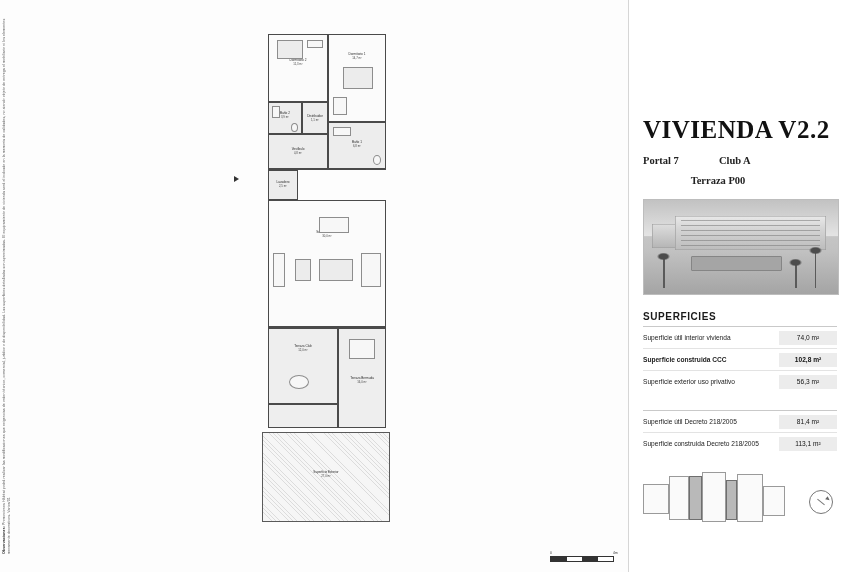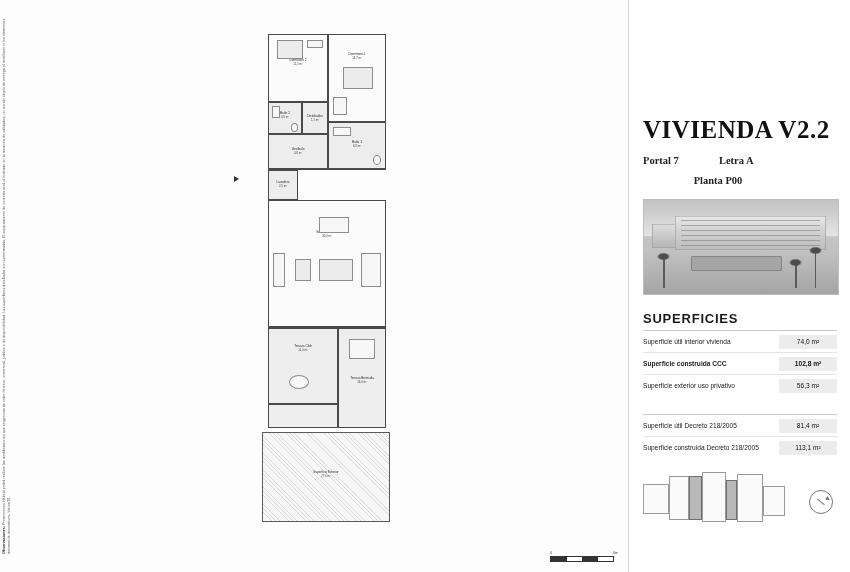--- a/index.html
+++ b/index.html
@@ -227,21 +227,21 @@
     content:""; position:absolute; top:-6px; left:-7px; width:15px; height:9px;
     background: radial-gradient(ellipse at center, #4f4c45 0 40%, rgba(0,0,0,0) 62%);
     border-radius: 50%;
   }
   .photo .p1 { left: 10%; }
   .photo .p2 { left: 88%; height: 36px; }
   .photo .p3 { left: 78%; height: 24px; }
 
   .sect-title {
     margin-top: 16px;
-    font-size: 13px;
+    font-size: 10px;
     font-weight: 700;
     letter-spacing: .06em;
     color: #1a1a1a;
   }
   .rule {
     margin-top: 4px;
     width: 194px;
     height: 1px;
     background: #c9c9c9;
   }
@@ -432,24 +432,24 @@
     </div>
   </div>
 
   <div class="panel">
     <div class="panel-inner">
 
       <div class="title">VIVIENDA V2.2</div>
 
       <div class="subline">
         <span>Portal 7</span>
-        <span>Letra A</span>
-      </div>
-
-      <div class="planta">Planta P00</div>
+        <span>Club A</span>
+      </div>
+
+      <div class="planta">Terraza P00</div>
 
       <div class="photo">
         <div class="sky"></div>
         <div class="ground"></div>
         <div class="bldg2"></div>
         <div class="bldg"></div>
         <div class="pool"></div>
         <div class="palm p1"></div>
         <div class="palm p2"></div>
         <div class="palm p3"></div>

